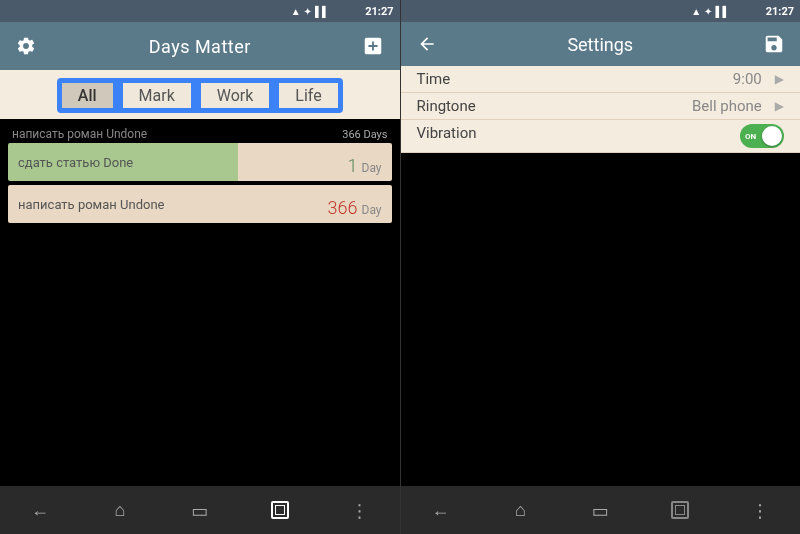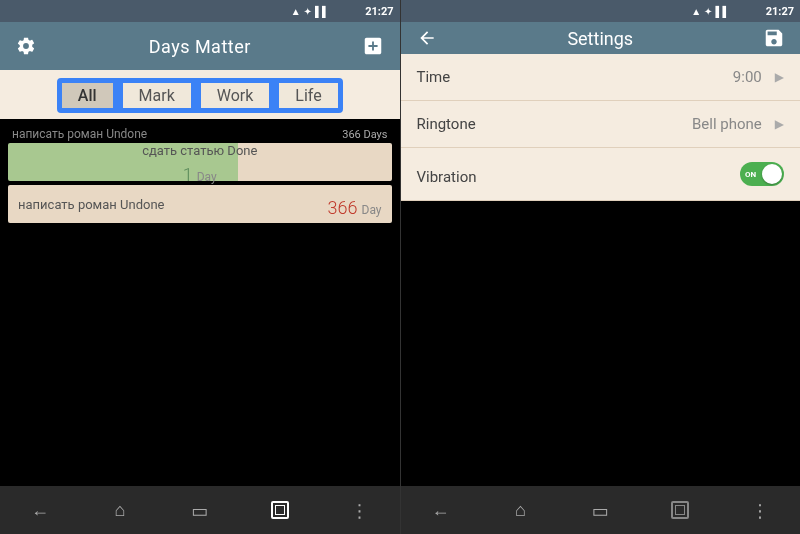--- a/index.html
+++ b/index.html
@@ -114,21 +114,20 @@
       align-items: center;
       justify-content: space-between;
       padding: 0 10px;
       margin-bottom: 4px;
       height: 38px;
       background: #e8d8c4;
       border-radius: 2px;
     }
     .list-item.green-bar {
       background: linear-gradient(to right, #a8c890 0%, #a8c890 60%, #e8d8c4 60%);
-      flex-direction: column;
     }
     .item-text {
       font-size: 13px;
       color: #555;
     }
     .item-count {
       display: flex;
       align-items: baseline;
       gap: 4px;
     }
@@ -147,21 +146,21 @@
     }
 
     
     .divider {
       width: 1px;
       height: 534px;
       background: #333;
     }
 
     .settings-toolbar {
-      height: 32px;
+      height: 44px;
       background: #5a7a8a;
       display: flex;
       align-items: center;
       justify-content: space-between;
       padding: 0 12px;
     }
 
     .settings-title {
       color: #fff;
       font-size: 18px;
@@ -170,23 +169,23 @@
       text-align: center;
     }
 
     .settings-content {
       flex: 1;
       padding: 0;
     }
 
     .settings-row {
       display: flex;
-      align-items: flex-end;
+      align-items: flex-start;
       justify-content: space-between;
-      padding: 14px 16px;
+      padding: 4px 16px;
       border-bottom: 1px solid #e0d0bc;
       background: #f5ece0;
     }
 
     .settings-label {
       font-size: 15px;
       color: #444;
     }
 
     .settings-value {

